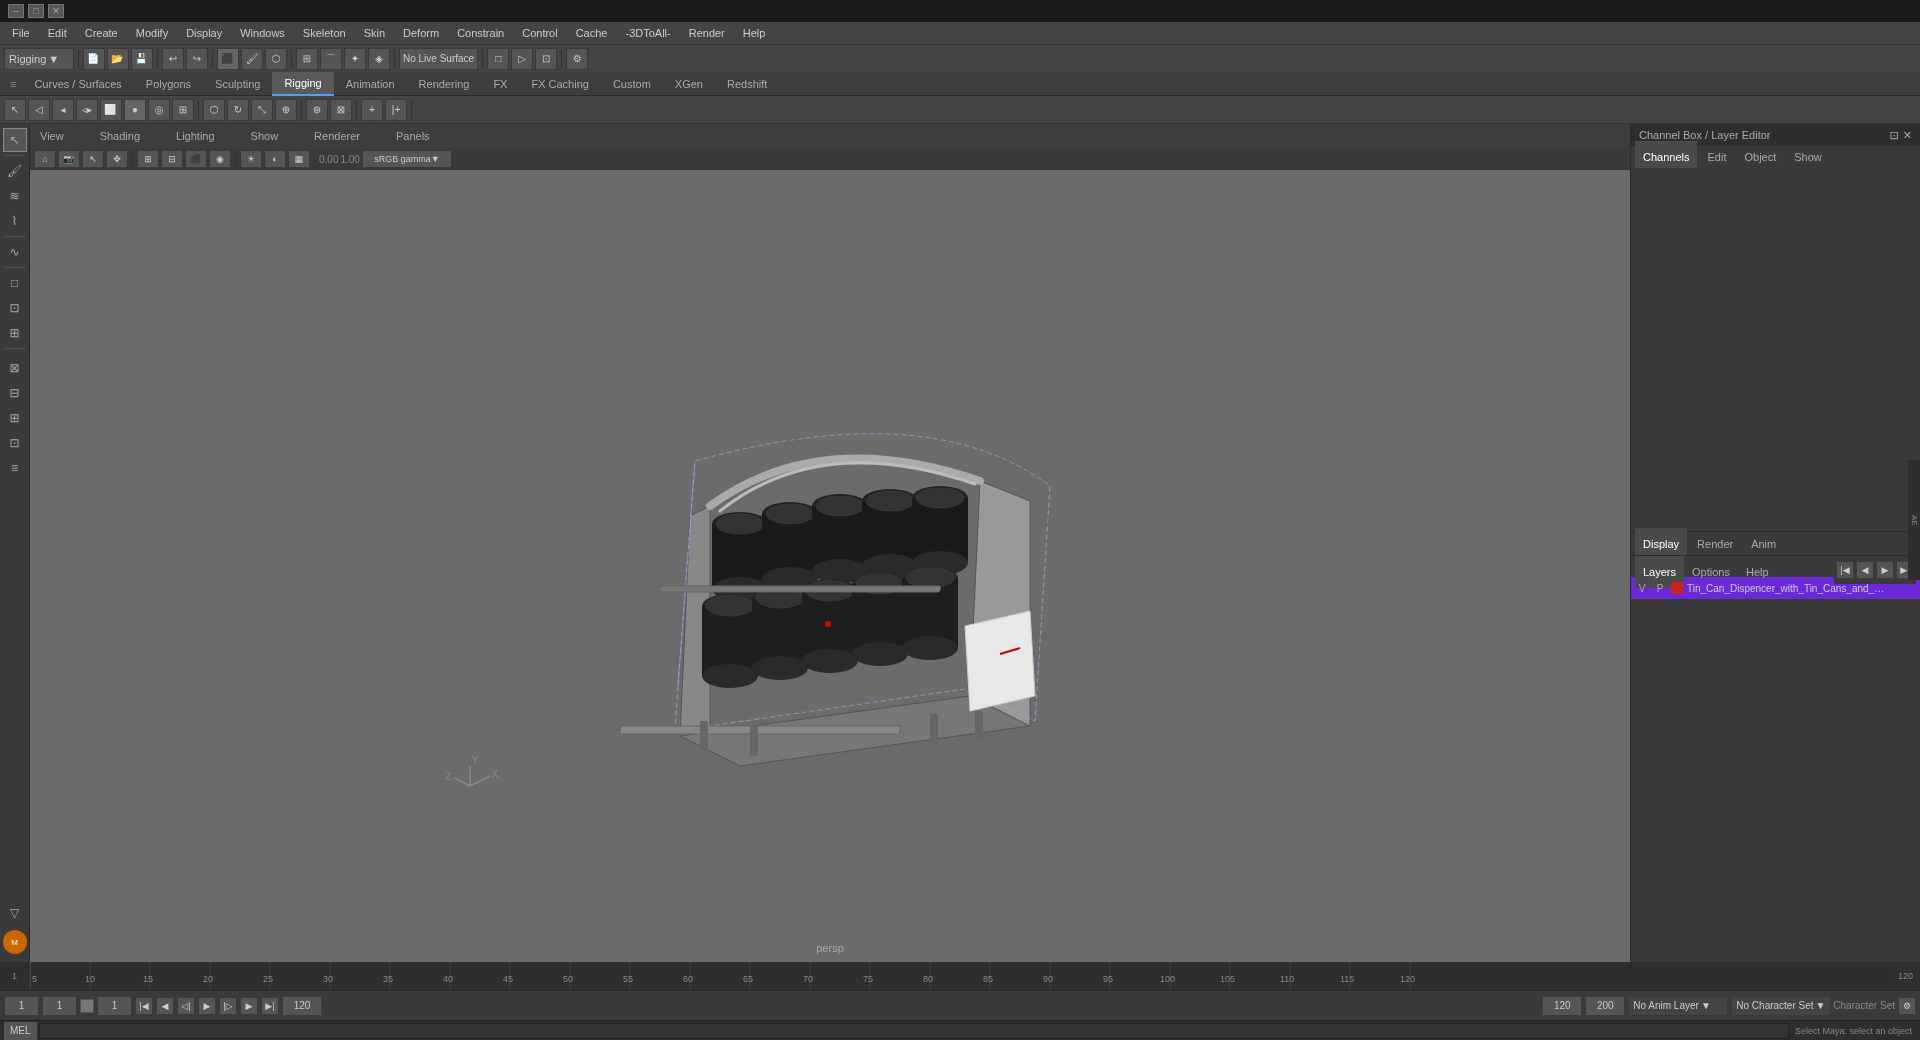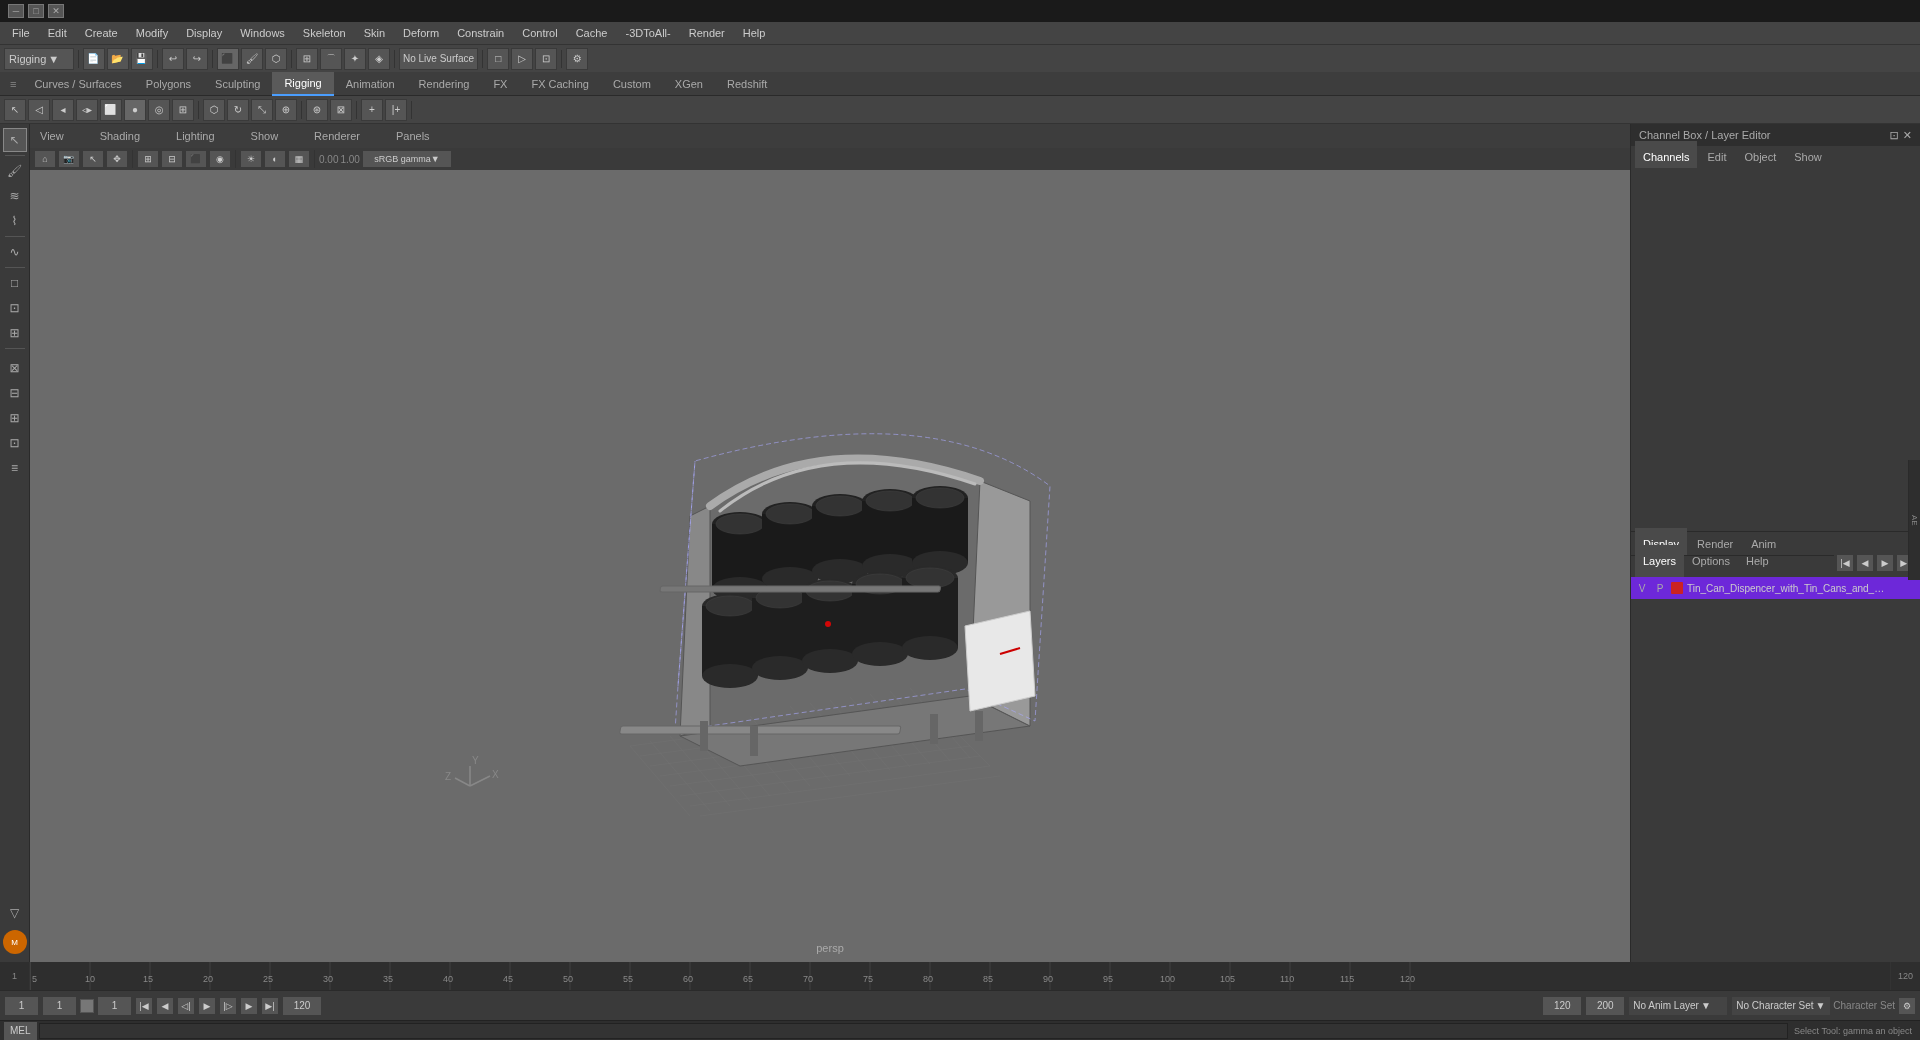--- a/index.html
+++ b/index.html
@@ -557,21 +557,21 @@
 
     <div id="right-panel-scroll" style="flex:1; background:#3a3a3a;">
     </div>
 
     <div id="right-panel-tab-bar" style="height:24px; background:#3a3a3a; display:flex; align-items:center; padding:0 4px; border-top:1px solid #2a2a2a;">
       <div class="panel-tab active">Display</div>
       <div class="panel-tab">Render</div>
       <div class="panel-tab">Anim</div>
     </div>
 
-    <div style="height:22px; background:#3a3a3a; display:flex; align-items:flex-end; padding:0 4px; border-top:1px solid #2a2a2a;">
+    <div style="height:22px; background:#3a3a3a; display:flex; align-items:flex-start; padding:0 4px; border-top:1px solid #2a2a2a;">
       <div class="panel-tab active">Layers</div>
       <div class="panel-tab">Options</div>
       <div class="panel-tab">Help</div>
       <div style="flex:1;"></div>
 
       <div id="right-panel-bottom" style="display:flex; gap:2px; padding:0 2px;">
         <div class="small-btn">|◀</div>
         <div class="small-btn">◀</div>
         <div class="small-btn">▶</div>
         <div class="small-btn">▶|</div>
@@ -706,14 +706,14 @@
     </div>
     <span style="font-size:10px; color:#888;">Character Set</span>
   </div>
 
   <div class="small-btn">⚙</div>
 </div>
 
 <div style="height:20px; background:#2e2e2e; display:flex; align-items:center; gap:2px; padding:0 4px; border-top:1px solid #222;">
   <div class="mel-label">MEL</div>
   <input type="text" class="cmd-input" placeholder="" style="flex: 1 1 0%; height: 16px; background: rgb(51, 51, 51); border: 1px solid rgb(34, 34, 34); color: rgb(204, 204, 204); font-size: 10px; padding: 0px 4px;">
-  <div style="font-size:9px; color:#888; padding: 0 4px;">Select Tool: gamma an object</div>
+  <div style="font-size:9px; color:#888; padding: 0 4px;">Select Maya: select an object</div>
 </div>
 
 </body></html>

